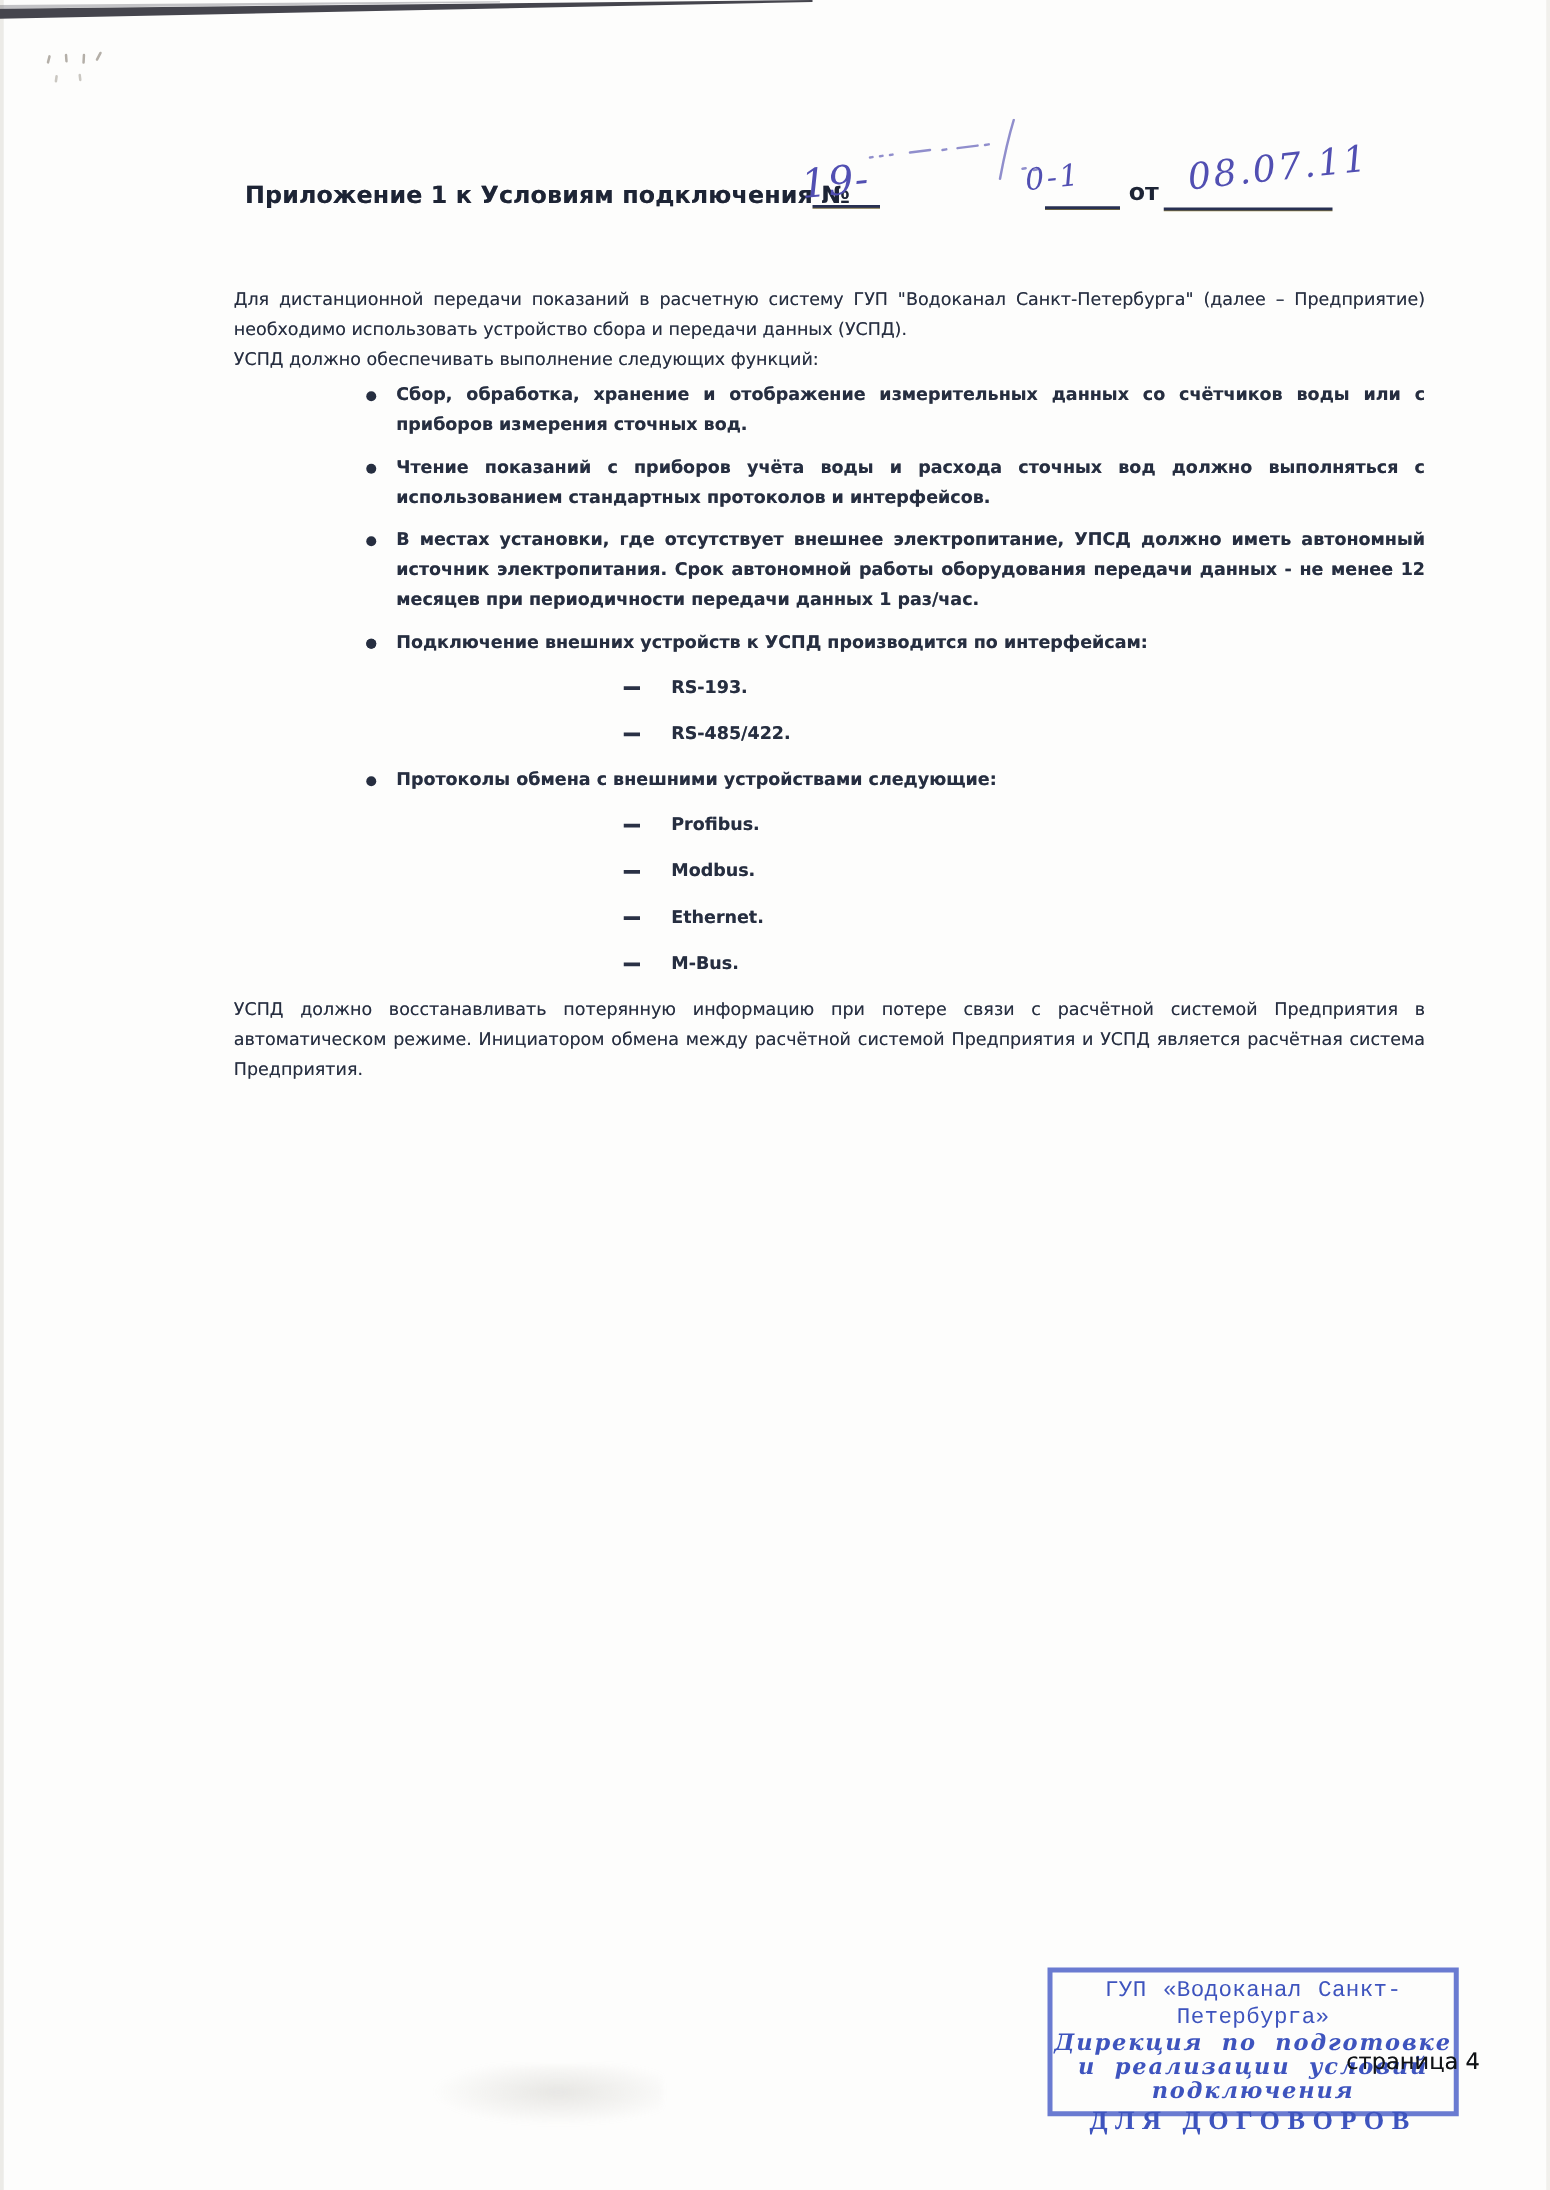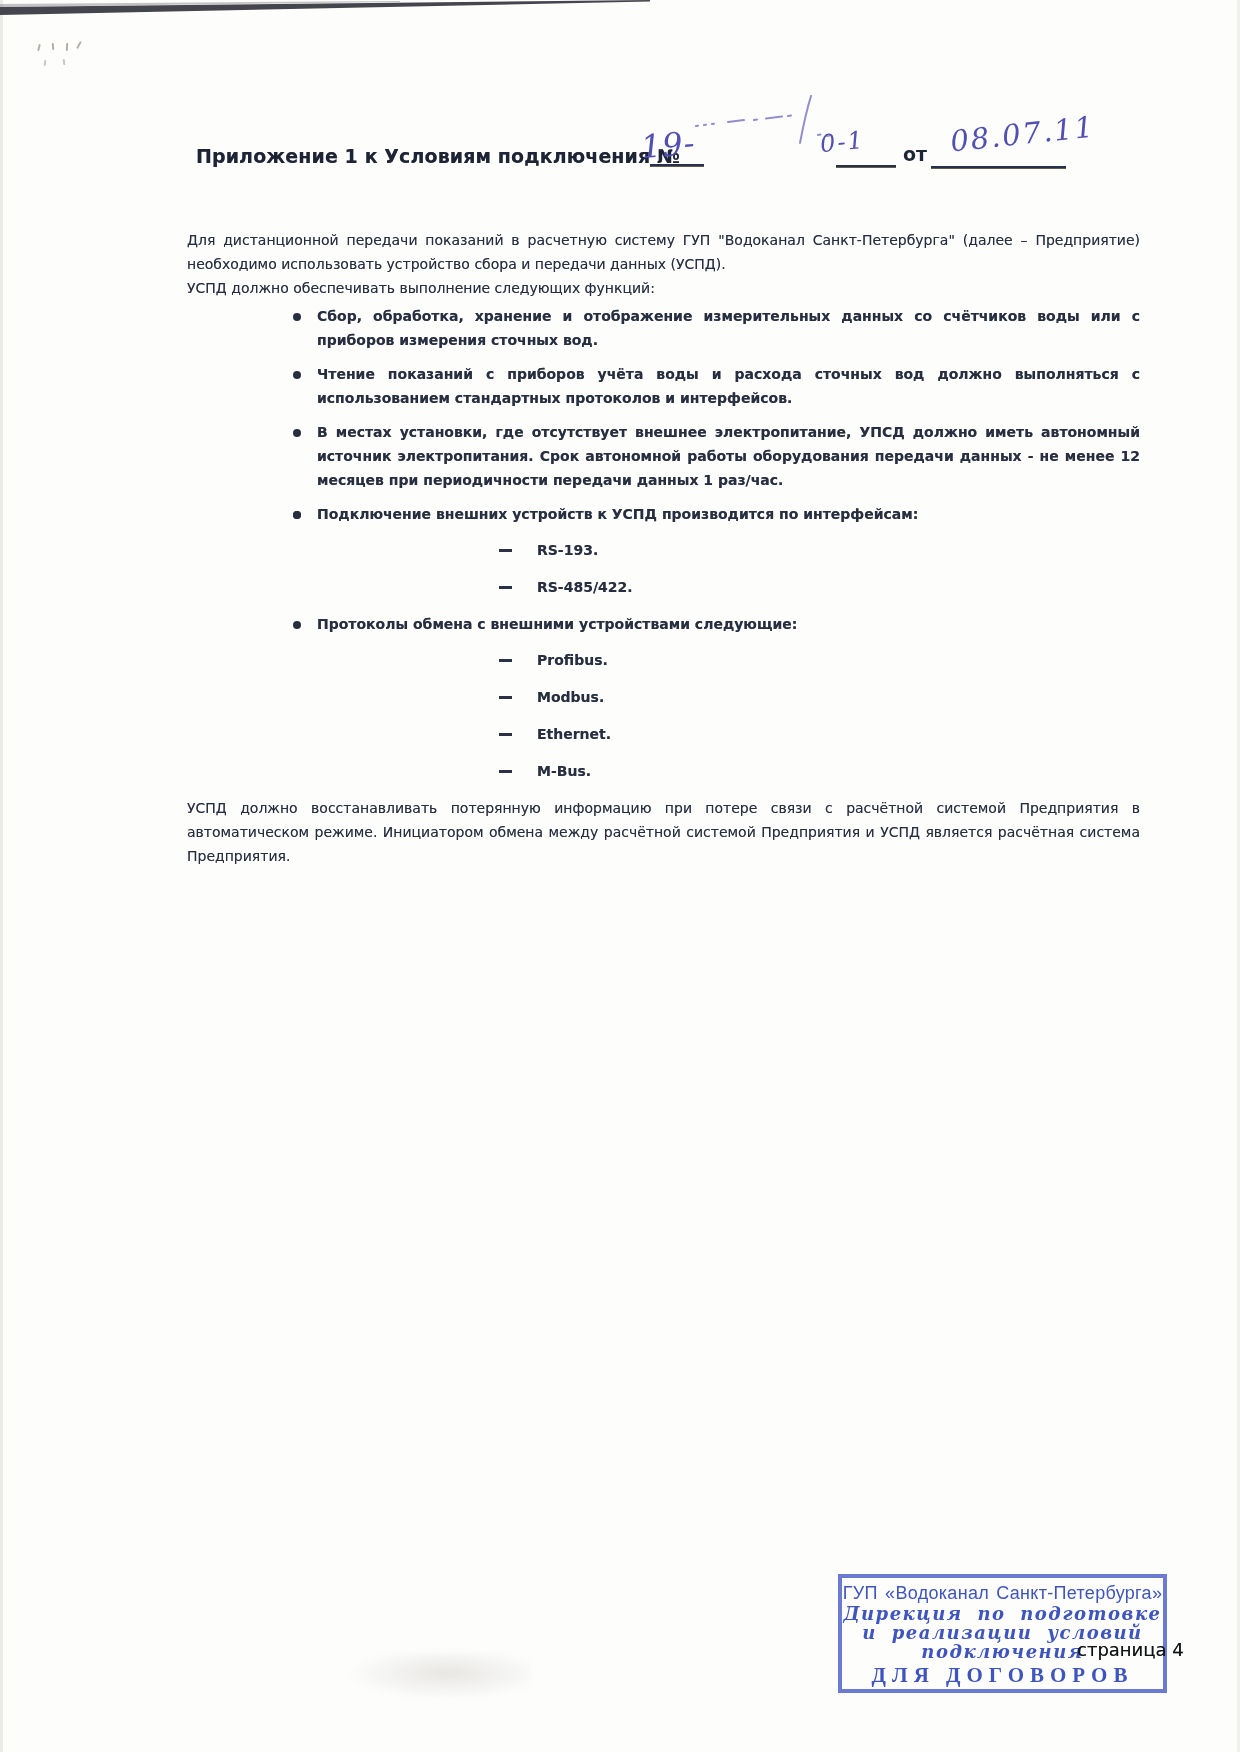--- a/index.html
+++ b/index.html
@@ -63,21 +63,21 @@
   .subs>li{position:relative;padding-left:220px;margin-bottom:13px;}
   .sdash{position:absolute;left:182px;top:11px;width:13px;height:3px;background:#2a3145;}
   .closing{margin-top:10px;}
   
   .stamp{
     position:absolute;left:838px;top:1574px;width:329px;height:119px;
     border:4px solid rgba(64,86,196,.78);
     box-sizing:border-box;text-align:center;color:#3e54be;z-index:1;
   }
   .stamp-org{
-    margin-top:5px;font-family:Liberation Sans, sans-serif;font-size:18px;
+    margin-top:5px;font-family:Liberation Mono, monospace;font-size:18px;
     letter-spacing:.3px;word-spacing:2px;line-height:21px;
   }
   .stamp-dept{
     font-family:"DejaVu Serif",serif;font-style:italic;font-weight:600;
     font-size:18px;letter-spacing:1.5px;word-spacing:7px;line-height:19px;
   }
   .stamp-purpose{
     margin-top:2px;font-family:"Liberation Serif",serif;font-weight:700;
     font-size:21px;letter-spacing:6px;line-height:24px;
   }

